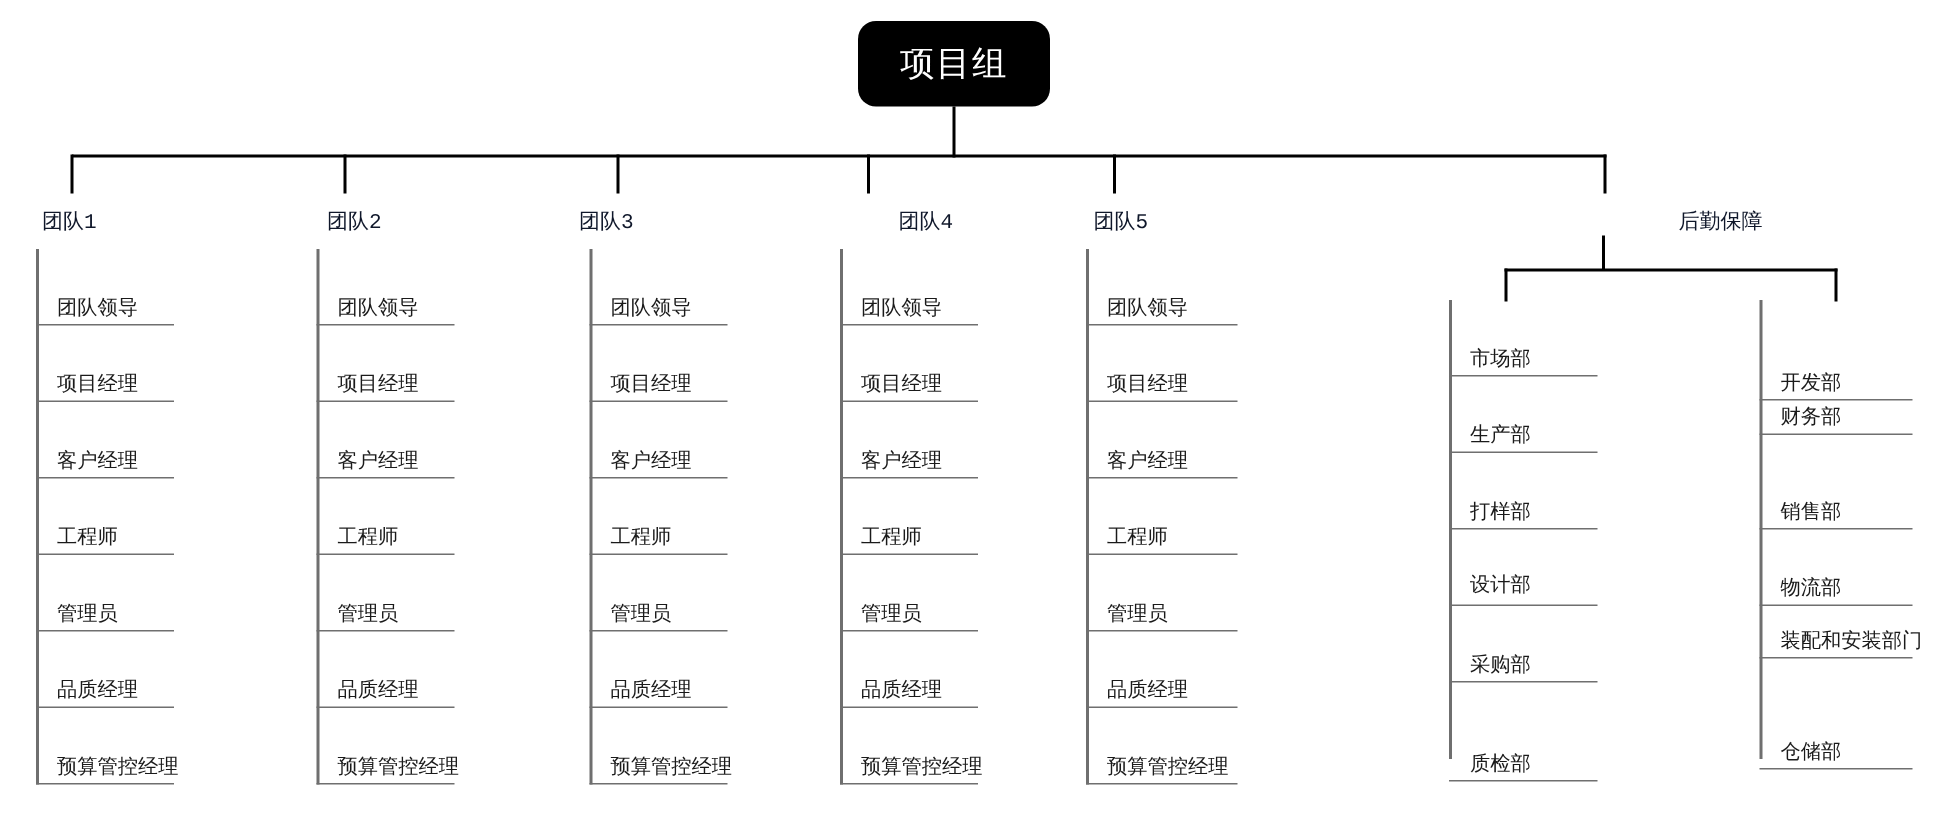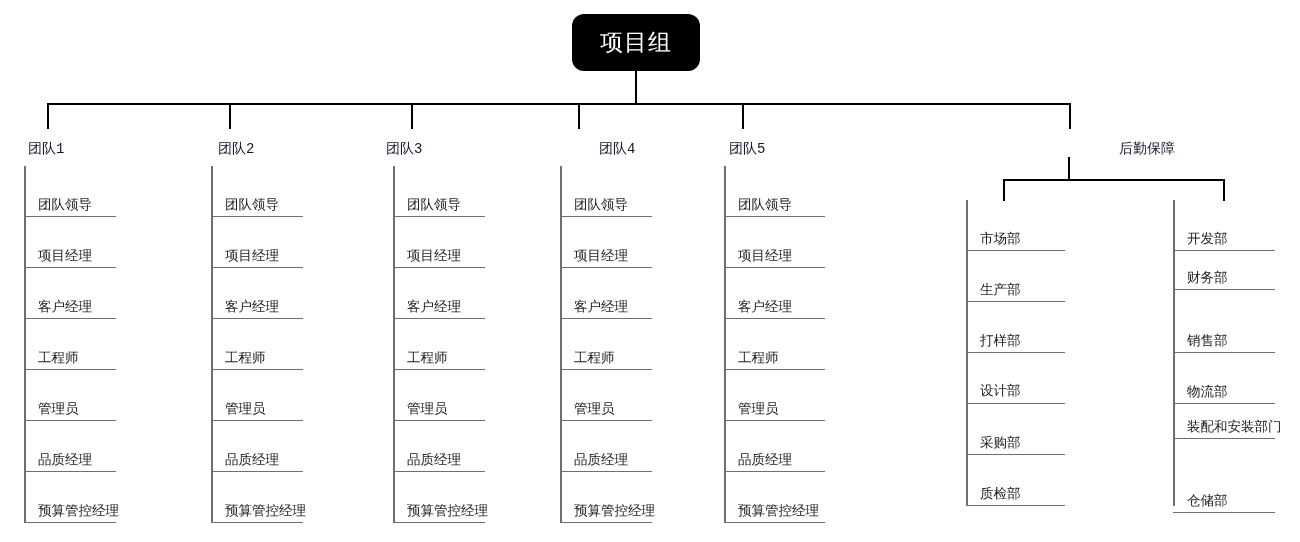--- a/index.html
+++ b/index.html
@@ -247,27 +247,27 @@
       </div>
       <div class="col-item" style="top: 102px; width: 99px;">
         <span class="col-item-label">打样部</span>
       </div>
       <div class="col-item" style="top: 153px; width: 99px; font-family: Liberation Mono, monospace;">
         <span class="col-item-label">设计部</span>
       </div>
       <div class="col-item" style="top: 204px; width: 99px;">
         <span class="col-item-label">采购部</span>
       </div>
-      <div class="col-item" style="top: 255px; width: 99px;">
+      <div class="col-item" style="top: 270px; width: 99px;">
         <span class="col-item-label">质检部</span>
       </div>
     </div>
   <div class="col" style="left:1173px; top:200px; width:102px;">
       <div class="col-spine" style="height: 306px;"></div>
-      <div class="col-item" style="top: 0px; width: 102px;">
+      <div class="col-item" style="top: 16px; width: 102px;">
         <span class="col-item-label">开发部</span>
       </div>
       <div class="col-item" style="top: 39px; width: 102px;">
         <span class="col-item-label">财务部</span>
       </div>
       <div class="col-item" style="top: 102px; width: 102px;">
         <span class="col-item-label">销售部</span>
       </div>
       <div class="col-item" style="top: 153px; width: 102px;">
         <span class="col-item-label">物流部</span>

